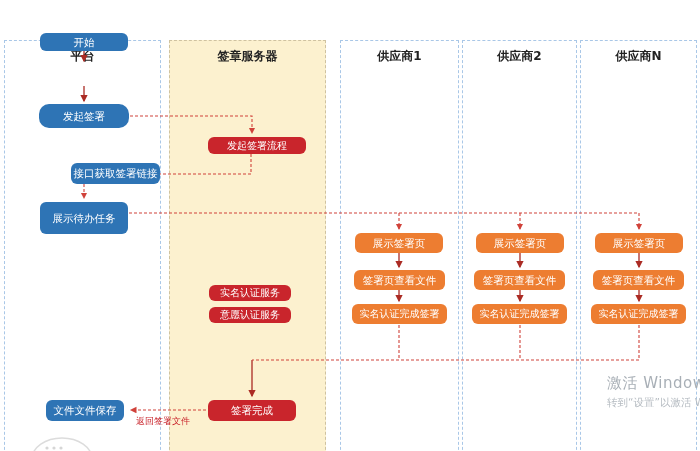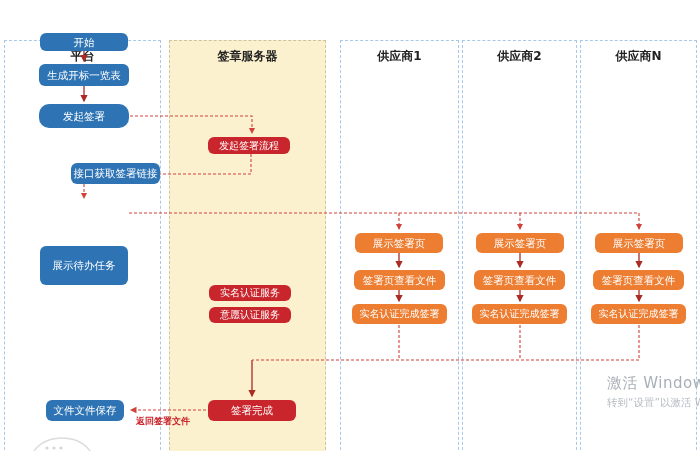--- a/index.html
+++ b/index.html
@@ -84,43 +84,42 @@
       <path d="M520,213 L520,229" marker-end="url(#ahDash)"></path>
       <path d="M639,213 L639,229" marker-end="url(#ahDash)"></path>
       <path d="M399,325 L399,360"></path>
       <path d="M520,325 L520,360"></path>
       <path d="M639,325 L639,360 L252,360"></path>
       <path d="M206,410 L131,410" marker-end="url(#ahDash)"></path>
     </g>
   </svg>
 
   <div class="node node-blue" style="left:40px;top:33px;width:88px;height:18px;">开始</div>
-  <div class="node node-blue" style="left:39px;top:64px;width:90px;height:22px;">生成开标一览表</div>
   <div class="node node-blue" style="left:39px;top:104px;width:90px;height:24px;border-radius:10px;">发起签署</div>
   <div class="node node-blue" style="left:40px;top:163px;width:89px;height:21px;margin-left:31px;">接口获取签署链接</div>
-  <div class="node node-blue" style="left:40px;top:202px;width:88px;height:39px;margin-top:44px;">展示待办任务</div>
+  <div class="node node-blue" style="left:40px;top:202px;width:88px;height:32px;">展示待办任务</div>
   <div class="node node-blue" style="left:46px;top:400px;width:78px;height:21px;text-align:right;">文件文件保存</div>
 
-  <div class="node node-red" style="left:208px;top:137px;width:82px;height:17px;font-size:10px;">发起签署流程</div>
+  <div class="node node-red" style="left:208px;top:137px;width:98px;height:17px;font-size:10px;">发起签署流程</div>
   <div class="node node-red" style="left:209px;top:307px;width:82px;height:16px;font-size:10px;">意愿认证服务</div>
   <div class="node node-red" style="left:209px;top:285px;width:82px;height:16px;font-size:10px;">实名认证服务</div>
   <div class="node node-red" style="left:208px;top:400px;width:88px;height:21px;">签署完成</div>
 
   <div class="node node-orange" style="left:355px;top:233px;width:88px;height:20px;">展示签署页</div>
   <div class="node node-orange" style="left:354px;top:270px;width:91px;height:20px;">签署页查看文件</div>
   <div class="node node-orange" style="left:352px;top:304px;width:95px;height:20px;font-size:10px;">实名认证完成签署</div>
 
   <div class="node node-orange" style="left:476px;top:233px;width:88px;height:20px;">展示签署页</div>
   <div class="node node-orange" style="left:474px;top:270px;width:91px;height:20px;">签署页查看文件</div>
   <div class="node node-orange" style="left:472px;top:304px;width:95px;height:20px;font-size:10px;">实名认证完成签署</div>
 
   <div class="node node-orange" style="left:595px;top:233px;width:88px;height:20px;">展示签署页</div>
   <div class="node node-orange" style="left:593px;top:270px;width:91px;height:20px;">签署页查看文件</div>
   <div class="node node-orange" style="left:591px;top:304px;width:95px;height:20px;font-size:10px;">实名认证完成签署</div>
 
-  <div class="edge-label" style="left:136px;top:415px;font-weight:bold;">返回签署文件</div>
+  <div class="edge-label" style="left:136px;top:415px;">返回签署文件</div>
 
   <div class="win-wm" style="left:607px;top:374px;width:110px;">
     <div class="l1">激活 Windows</div>
     <div class="l2">转到“设置”以激活 W</div>
   </div>
 
 </div>
 
 </body></html>

